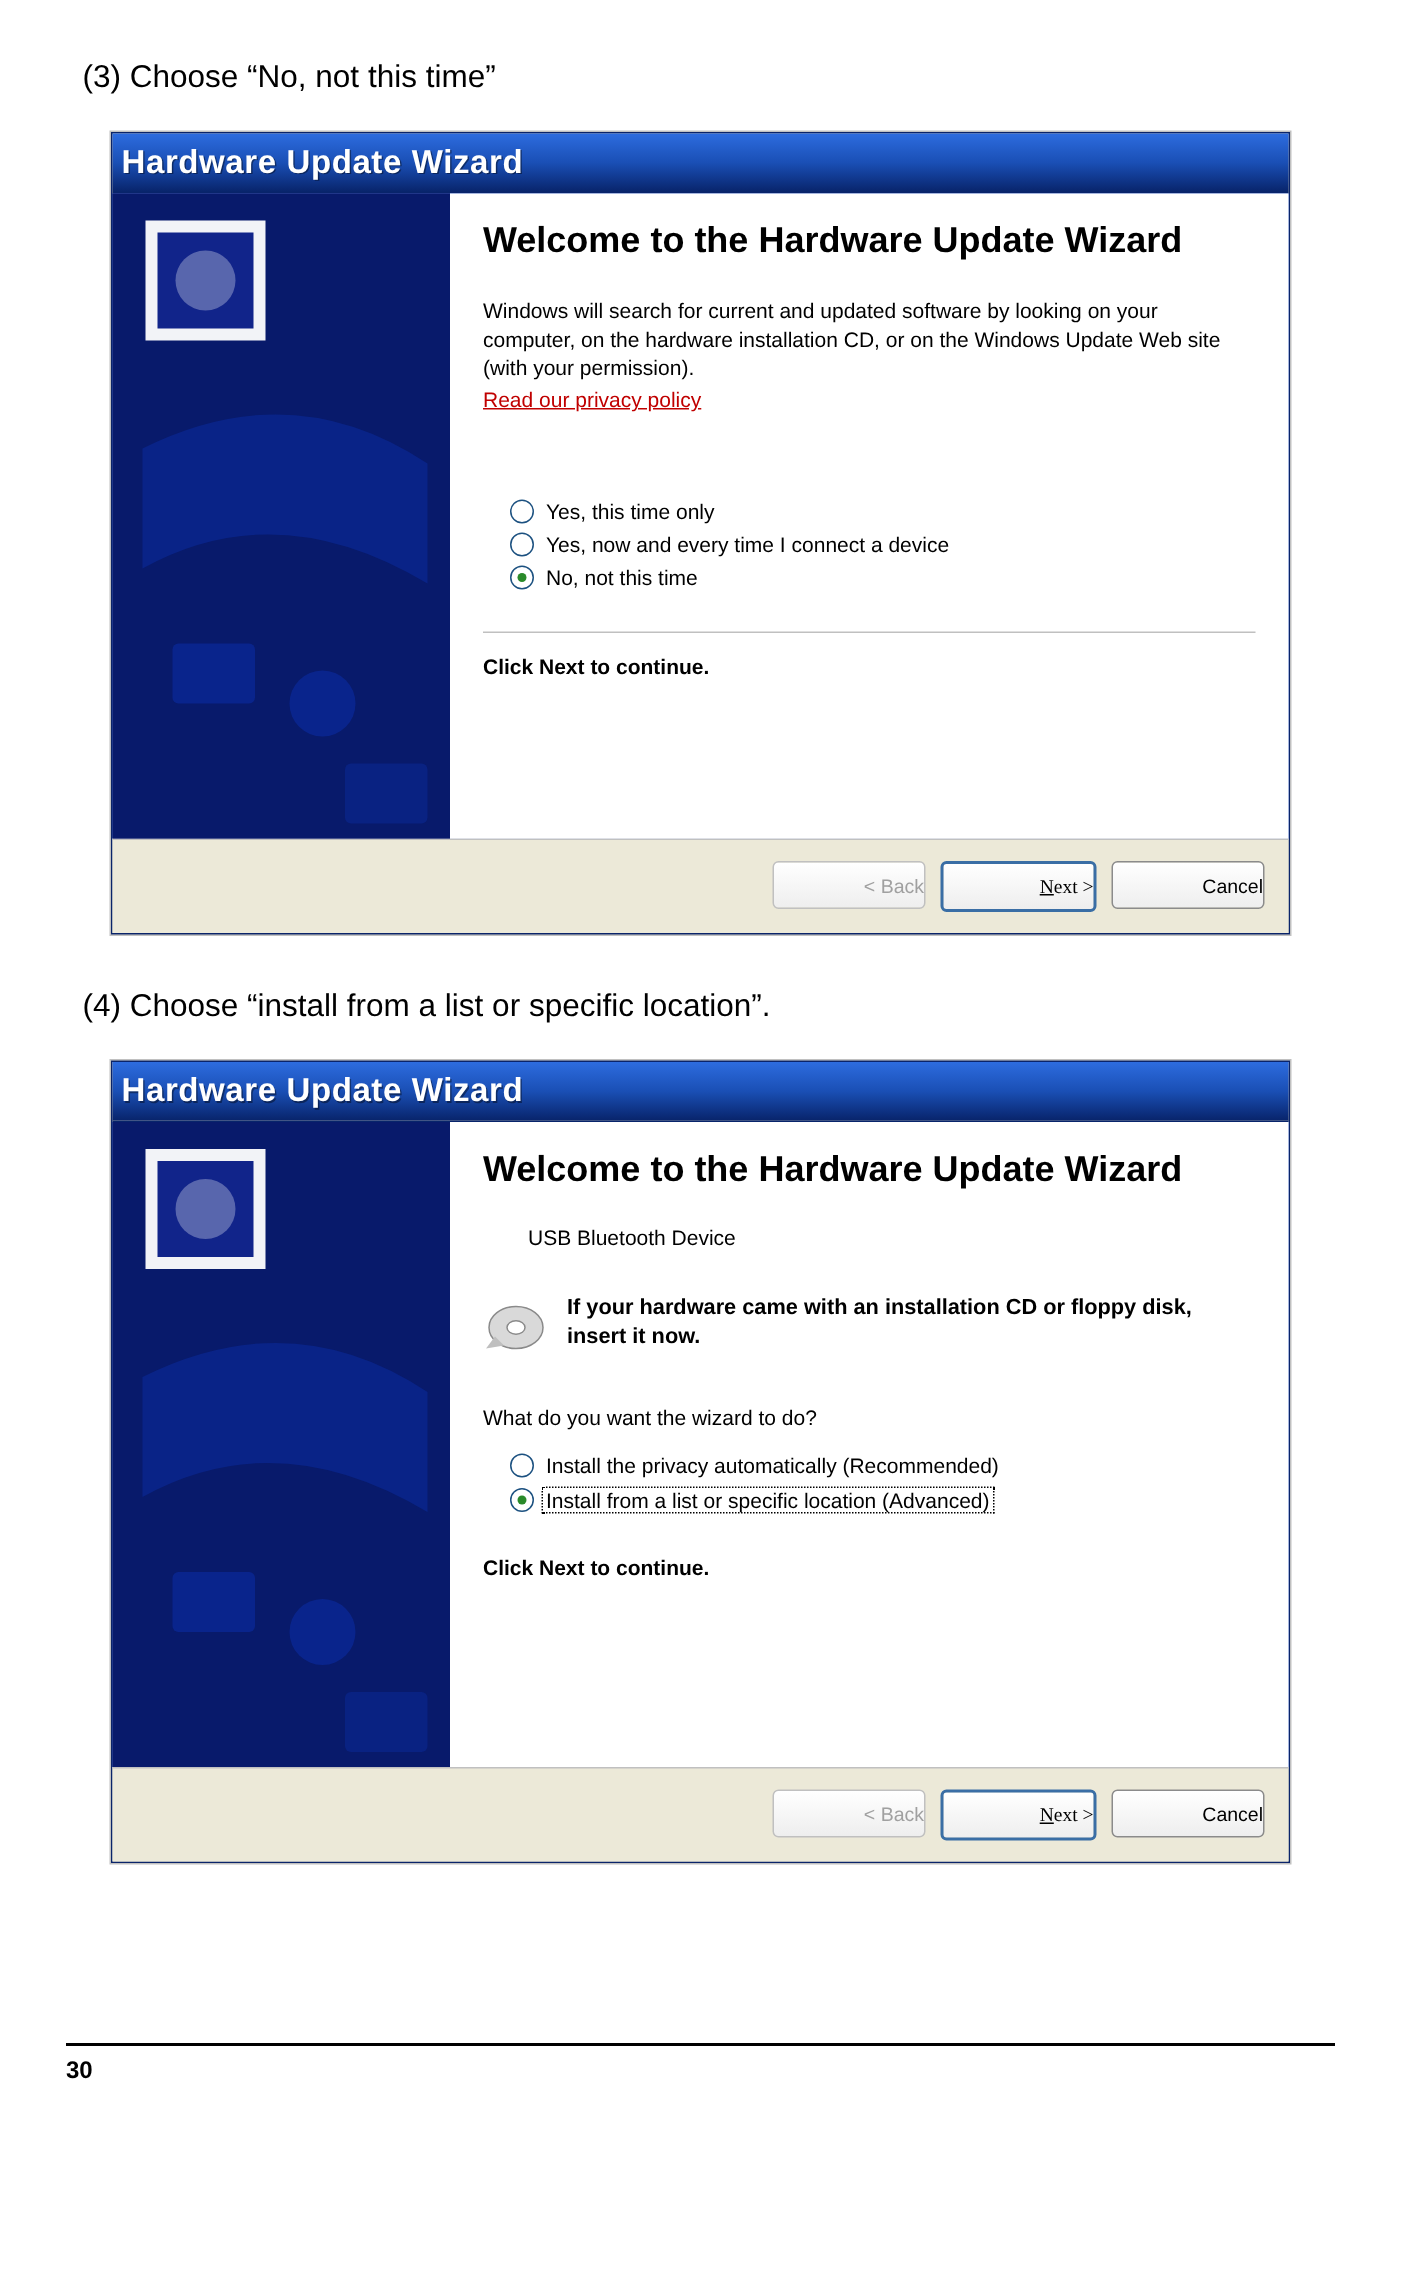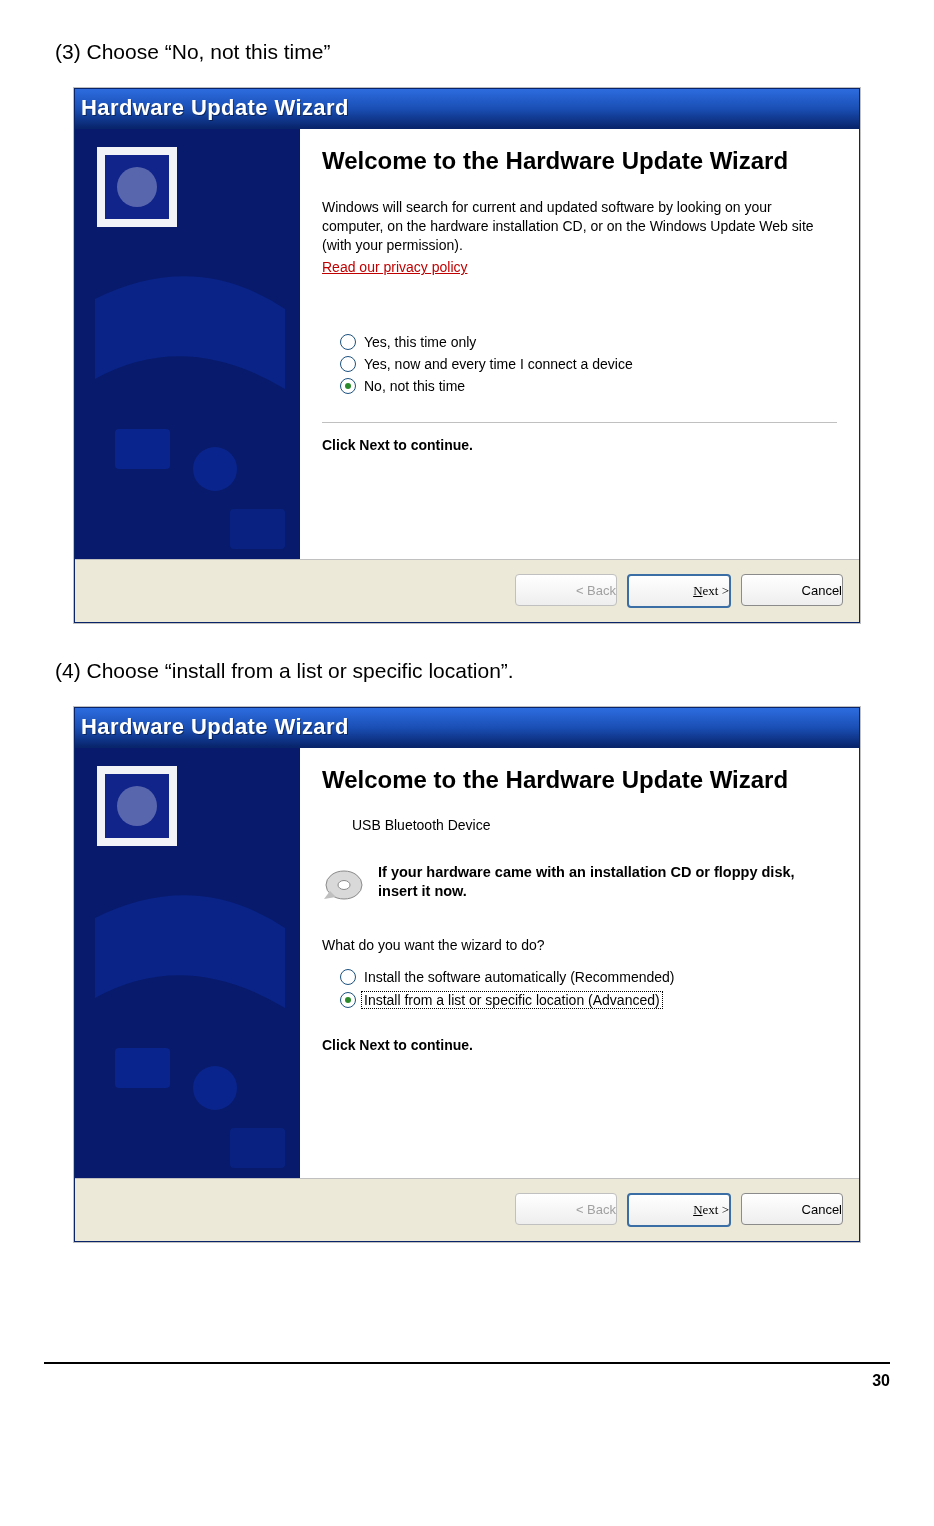--- a/index.html
+++ b/index.html
@@ -175,21 +175,21 @@
     line-height: 1.3;
   }
   .helps-line {
     font-size: 14px;
     margin: 0 0 6px 0;
   }
   .page-footer {
     border-top: 2px solid #000;
     margin-top: 120px;
     padding-top: 8px;
-    text-align: right;
+    text-align: left;
     font-family: Arial, sans-serif;
     font-weight: bold;
     font-size: 16px;
   }
 </style>
 </head>
 <body>
 
 <p class="instruction">(3) Choose “No, not this time”</p>
 
@@ -272,21 +272,21 @@
             <path d="M8 28 L2 36 L14 34 Z" fill="#bfbfbf"></path>
           </svg>
         </div>
         <div class="cd-text">If your hardware came with an installation CD or floppy disk, insert it now.</div>
       </div>
 
       <p class="question">What do you want the wizard to do?</p>
       <div class="radio-group">
         <div class="radio-row">
           <span class="radio"></span>
-          <span>Install the software automatically (Recommended)</span>
+          <span>Install the privacy automatically (Recommended)</span>
         </div>
         <div class="radio-row">
           <span class="radio selected"></span>
           <span class="dotted-focus">Install from a list or specific location (Advanced)</span>
         </div>
       </div>
 
       <p class="continue-line">Click Next to continue.</p>
     </div>
   </div>

